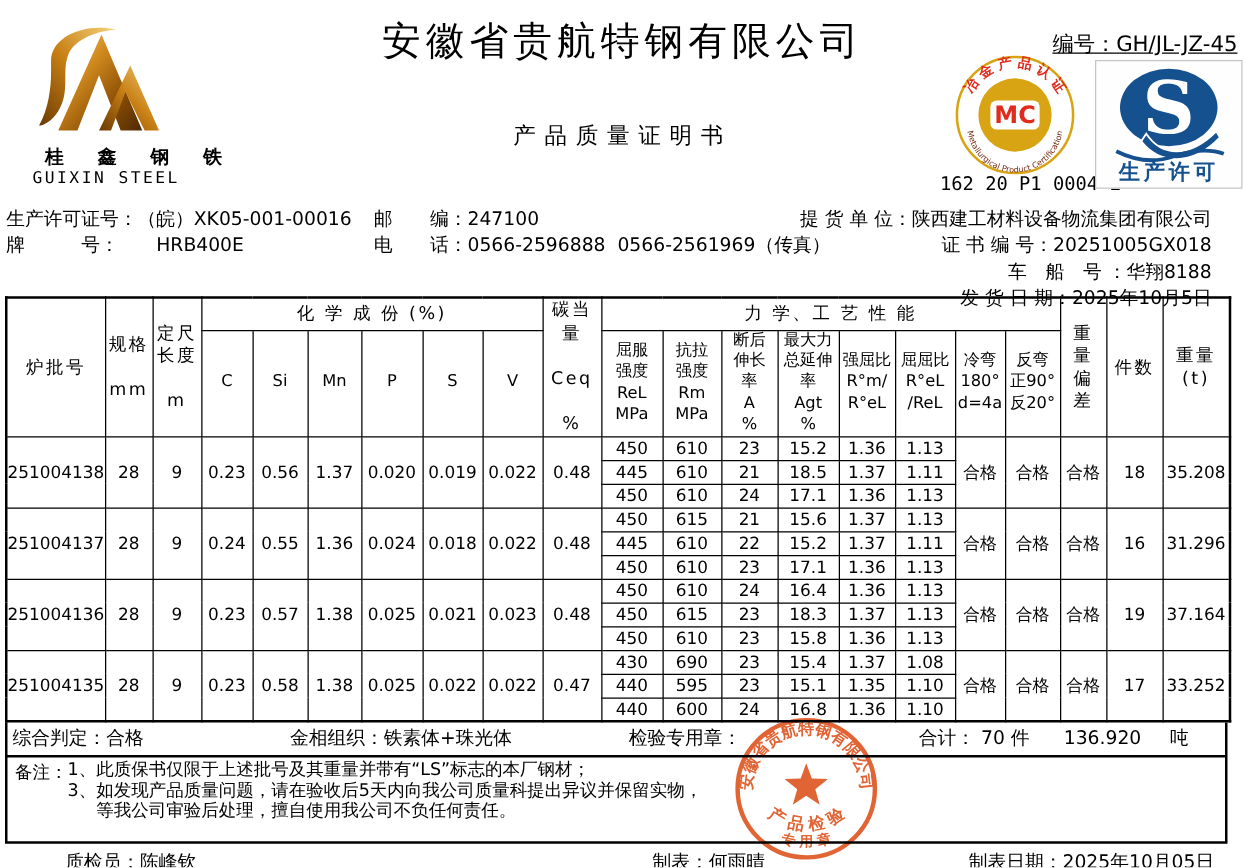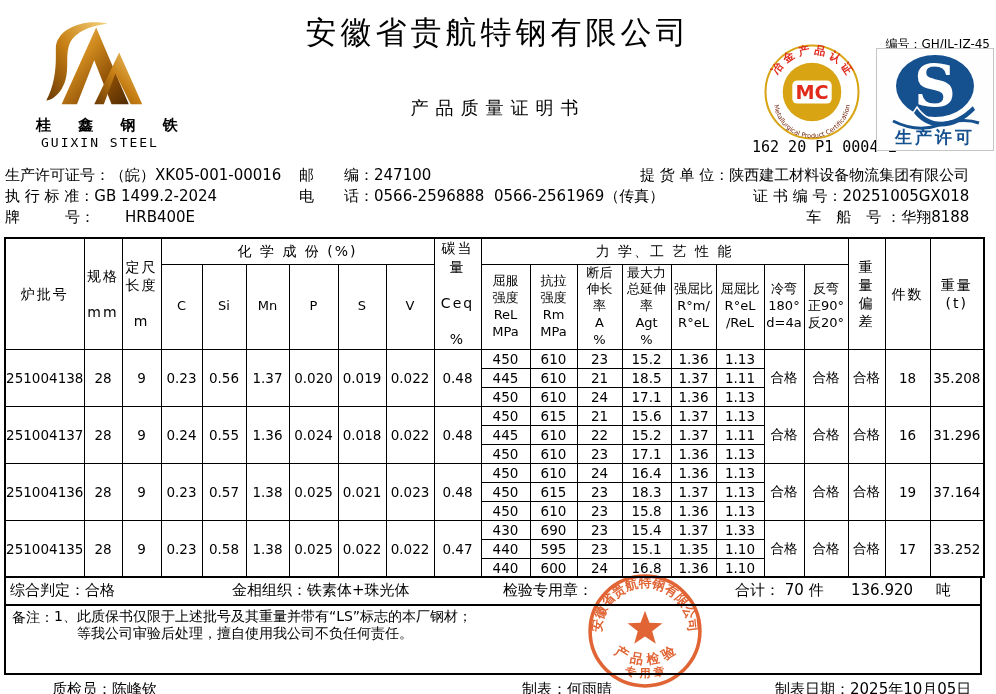--- a/index.html
+++ b/index.html
@@ -6,23 +6,23 @@
   html,body { background:#fff; }
   .sheet { position:relative; width:996px; height:694px; background:#fff; color:#000;
            font-family:"DejaVu Sans", sans-serif; overflow:hidden; }
 
   
   .header { position:relative; height:163px; }
   .title { position:absolute; top:12px; left:150px; right:150px; text-align:center;
            font-family:"DejaVu Serif", serif; font-size:31px; letter-spacing:4px; font-weight:500; }
   .subtitle { position:absolute; top:96px; left:150px; right:150px; text-align:center;
               font-size:18px; letter-spacing:7px; }
-  .serial { position:absolute; top:36px; right:6px; font-size:12px; white-space:pre; }
-
-  .logo-box { position:absolute; left:26px; top:16px; width:148px; text-align:center; }
+  .serial { position:absolute; top:24px; right:6px; font-size:17px; white-space:pre;text-decoration:underline; }
+
+  .logo-box { position:absolute; left:26px; top:16px; width:148px; }
   .logo-cn { font-size:15px; font-weight:bold; letter-spacing:11px; white-space:nowrap; margin-left:10px; }
   .logo-en { font-size:13px; letter-spacing:2px; font-family:"DejaVu Sans Mono", monospace; }
 
   .mc-box { position:absolute; left:764px; top:44px; }
   .mc-code { position:absolute; left:752px; top:138px; font-size:15px; white-space:pre;
              font-family:"DejaVu Sans Mono", monospace; }
   .qs-box { position:absolute; left:876px; top:48px; width:118px; height:103px;
             border:1px solid #c5c5c5; background:#fefefe; }
 
   
@@ -123,31 +123,31 @@
         <path d="M 40,58 C 52,76 74,78 96,56 L 99,61 C 76,85 50,82 36,64 Z" fill="#15508f" stroke="#ffffff" stroke-width="1.5"></path>
         <path d="M 16,72 Q 40,84 62,76 Q 86,68 102,74" fill="none" stroke="#15508f" stroke-width="3"></path>
         <text x="58" y="94" text-anchor="middle" font-size="17" font-weight="bold" letter-spacing="3" fill="#15508f" font-family="'DejaVu Serif', serif">生产许可</text>
       </svg>
     </div>
   </div>
 
   <div class="info">
     <div class="info-col c1">
       <div class="info-line"><span>生产许可证号：</span><span>（皖）XK05-001-00016</span></div>
-      <div class="info-line"><span>执 行 标 准：</span><span>GB 1499.2-2024</span></div>
       <div class="info-line"><span>牌　　　号：</span><span>　　HRB400E</span></div>
     </div>
     <div class="info-col c2">
       <div class="info-line"><span>邮　　编：</span><span>247100</span></div>
       <div class="info-line"><span>电　　话：</span><span>0566-2596888  0566-2561969（传真）</span></div>
     </div>
     <div class="info-col c3">
       <div class="info-line"><span>提 货 单 位：</span><span>陕西建工材料设备物流集团有限公司</span></div>
       <div class="info-line"><span>证 书 编 号：</span><span>20251005GX018</span></div>
       <div class="info-line"><span>车　船　号 ：</span><span>华翔8188</span></div>
+      <div class="info-line"><span>发 货 日 期：</span><span>2025年10月5日</span></div>
     </div>
   </div>
 
   <div class="tablewrap">
     <table>
       <colgroup>
         <col style="width:79px">
           <col style="width:38px">
           <col style="width:39px">
         <col style="width:41px">
@@ -360,21 +360,21 @@
             <td rowspan="3">1.38</td>
             <td rowspan="3">0.025</td>
             <td rowspan="3">0.022</td>
             <td rowspan="3">0.022</td>
             <td rowspan="3">0.47</td>
             <td>430</td>
             <td>690</td>
             <td>23</td>
             <td>15.4</td>
             <td>1.37</td>
-            <td>1.33</td>
+            <td>1.08</td>
             <td rowspan="3">合格</td>
             <td rowspan="3">合格</td>
             <td rowspan="3">合格</td>
             <td rowspan="3">17</td>
             <td rowspan="3">33.252</td>
           </tr>
           <tr>
             <td>440</td>
             <td>595</td>
             <td>23</td>
@@ -399,20 +399,21 @@
     <span style="left:226px"><i style="font-style:normal">金相组织：</i><i style="font-style:normal">铁素体+珠光体</i></span>
     <span style="left:497px">检验专用章：</span>
     <span style="left:729px"><i style="font-style:normal">合计：</i> <i style="font-style:normal">70 件</i></span>
     <span style="left:845px">136.920</span>
     <span style="left:930px">吨</span>
   </div>
 
   <div class="notes">
     <div class="notes-label">备注：</div>
     <div class="note-line">1、此质保书仅限于上述批号及其重量并带有“LS”标志的本厂钢材；</div>
+    <div class="note-line">3、如发现产品质量问题，请在验收后5天内向我公司质量科提出异议并保留实物，</div>
     <div class="note-line">　  等我公司审验后处理，擅自使用我公司不负任何责任。</div>
   </div>
 
   <div class="footer">
     <span class="f1"><i style="font-style:normal">质检员：</i><i style="font-style:normal">陈峰钦</i></span>
     <span class="f2"><i style="font-style:normal">制表：</i><i style="font-style:normal">何雨晴</i></span>
     <span class="f3"><i style="font-style:normal">制表日期：</i><i style="font-style:normal">2025年10月05日</i></span>
   </div>
 
   <div class="stamp">

